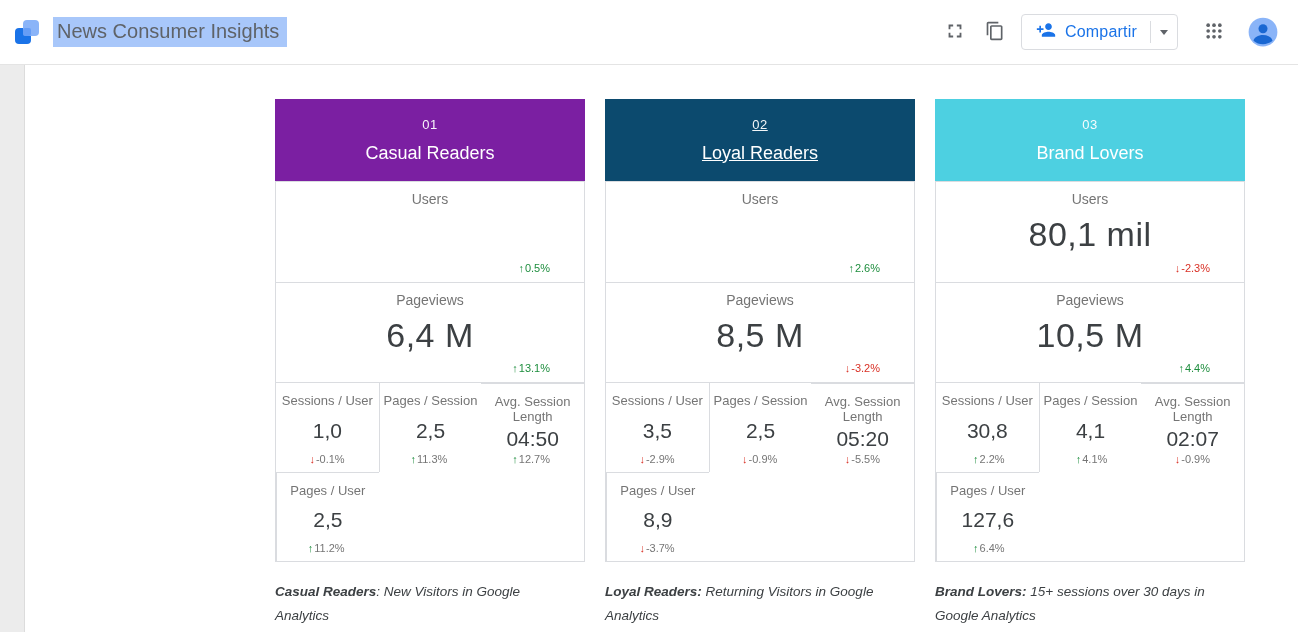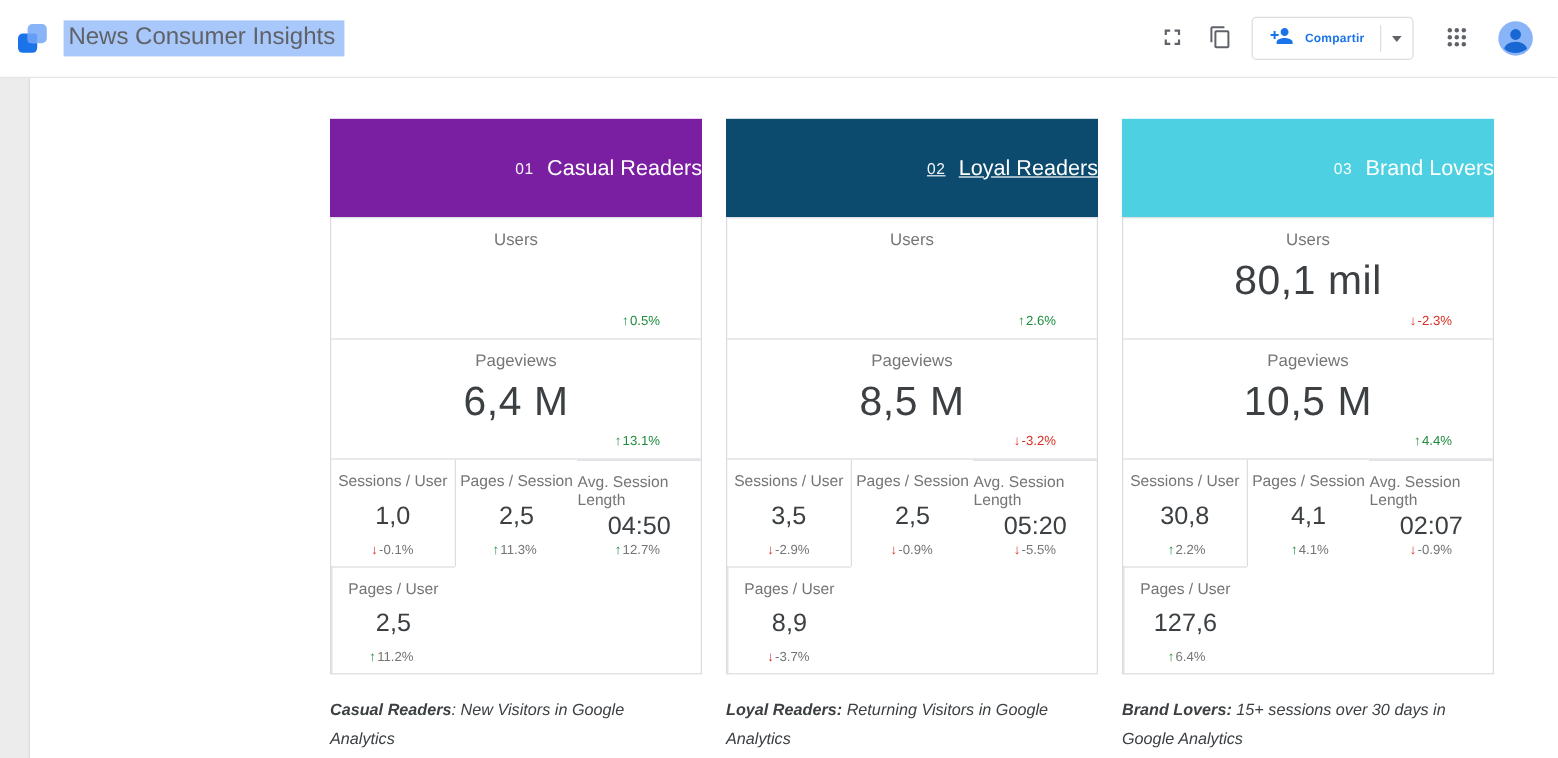--- a/index.html
+++ b/index.html
@@ -8,36 +8,36 @@
   body{font-family:"Liberation Sans","DejaVu Sans",sans-serif;background:#fff;position:relative;overflow:hidden;color:#3c4043}
 
   
   .appbar{position:absolute;left:0;top:0;right:0;height:65px;background:#fff;border-bottom:1px solid #e4e4e4;display:flex;align-items:center;padding:0 10px 0 14px;z-index:10}
   .logo{width:26px;height:26px;flex:0 0 auto;cursor:pointer}
   .title{margin-left:13px;font-size:20px;font-weight:400;color:#5f6368;background:var(--selection);padding:3px 8px 4px 4px;white-space:nowrap}
   .appbar-right{margin-left:auto;display:flex;align-items:center}
   .iconbtn{background:none;border:none;width:40px;height:40px;display:flex;align-items:center;justify-content:center;cursor:pointer;border-radius:50%}
   .share{display:flex;align-items:stretch;height:36px;border:1px solid #dadce0;border-radius:4px;background:#fff;margin:0 16px 0 6px;cursor:pointer}
   .share-main{display:flex;align-items:center;gap:9px;padding:0 13px 0 14px}
-  .share-label{color:var(--accent);font-size:10px;font-weight:700;letter-spacing:.2px}
+  .share-label{color:var(--accent);font-size:16px;font-weight:400;letter-spacing:.2px}
   .share-divider{width:1px;align-self:center;height:22px;background:#dadce0}
   .share-caret{padding:0 9px;display:flex;align-items:center;cursor:pointer}
   .caret-shape{width:0;height:0;border-left:4.5px solid transparent;border-right:4.5px solid transparent;border-top:5px solid #5f6368}
   .avatar{width:30px;height:30px;margin:0 10px 0 14px;border-radius:50%;cursor:pointer}
 
   
   .gutter{position:absolute;left:0;top:60px;bottom:0;width:25px;background:#ececec;border-right:1px solid #dcdcdc}
 
   
   .card{position:absolute;top:99px;width:310px;cursor:default}
-  .card-header{height:82px;display:flex;align-items:center;justify-content:flex-end;gap:11px;color:#fff}
+  .card-header{height:82px;display:flex;flex-direction:column;align-items:center;justify-content:center;gap:11px;color:#fff}
   .card-num{font-size:13px;letter-spacing:.5px;opacity:.95}
   .card-name{font-size:18px}
   .card-body{border:1px solid #dadce0;background:#fff}
-  .metric{display:flex;flex-direction:column;align-items:center;text-align:left}
+  .metric{display:flex;flex-direction:column;align-items:center;text-align:center}
   .metric-lg{height:100px;padding:9px 0 8px;justify-content:space-between}
   .metric-lg + .metric-lg{border-top:1px solid #dadce0}
   .metric-grid{display:grid;grid-template-columns:1fr 1fr 1fr;border-top:1px solid #dadce0}
   .metric-sm{height:89px;padding:10px 0 7px;justify-content:space-between}
   .metric-sm:nth-child(even){border-left:1px solid #dadce0}
   .metric-sm:nth-child(n+3){border-top:1px solid #dadce0}
   .m-label{font-size:13px;color:#757575}
   .metric-lg .m-label{font-size:14px}
   .m-value{font-size:21px;color:#3c4043}
   .metric-lg .m-value{font-size:34px;letter-spacing:.5px}

